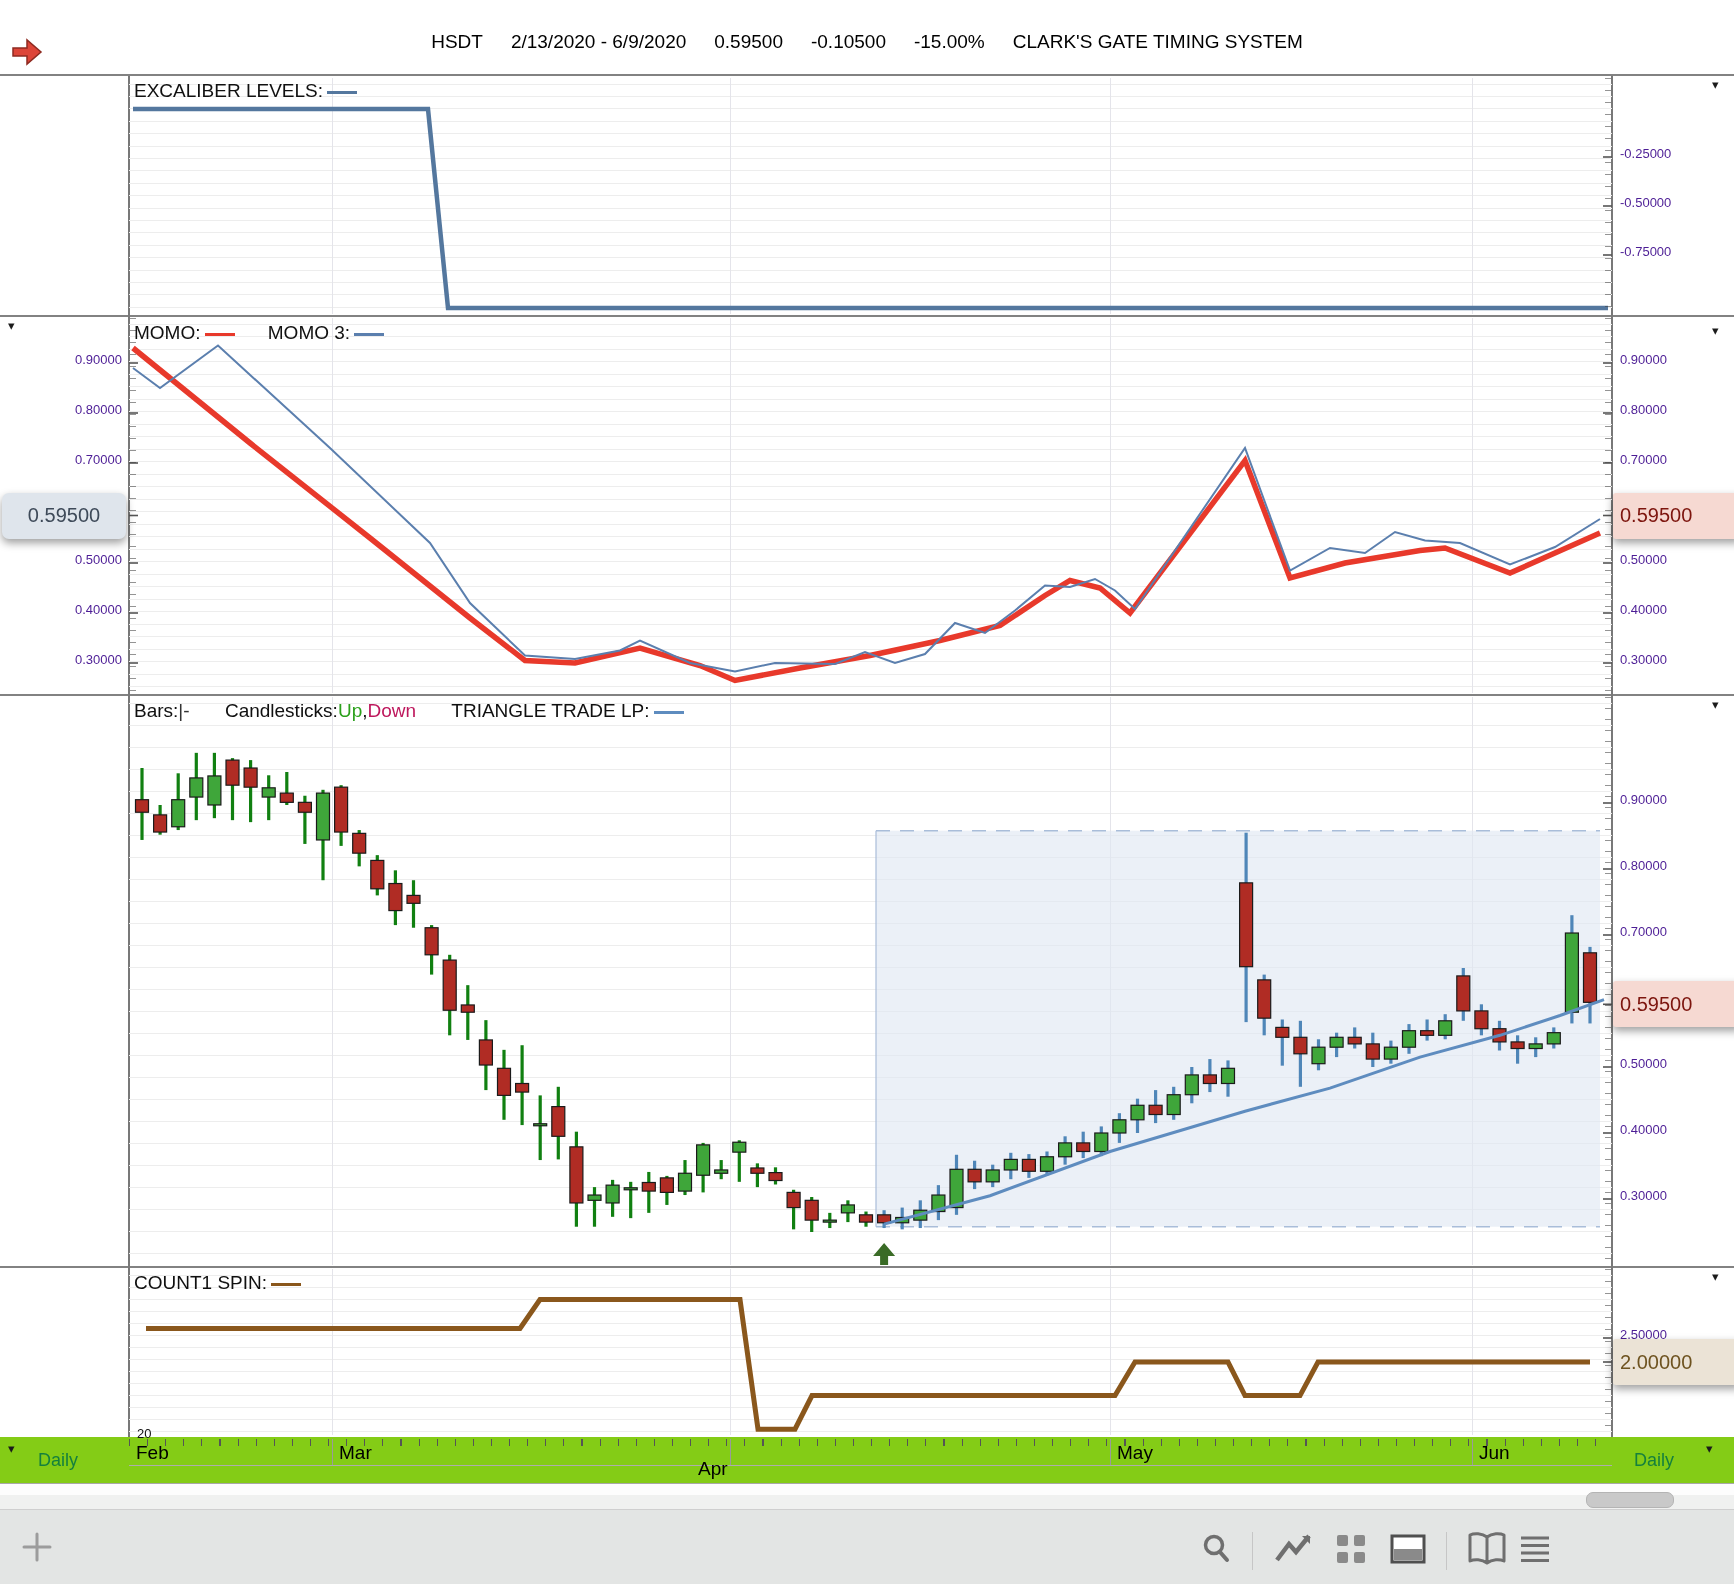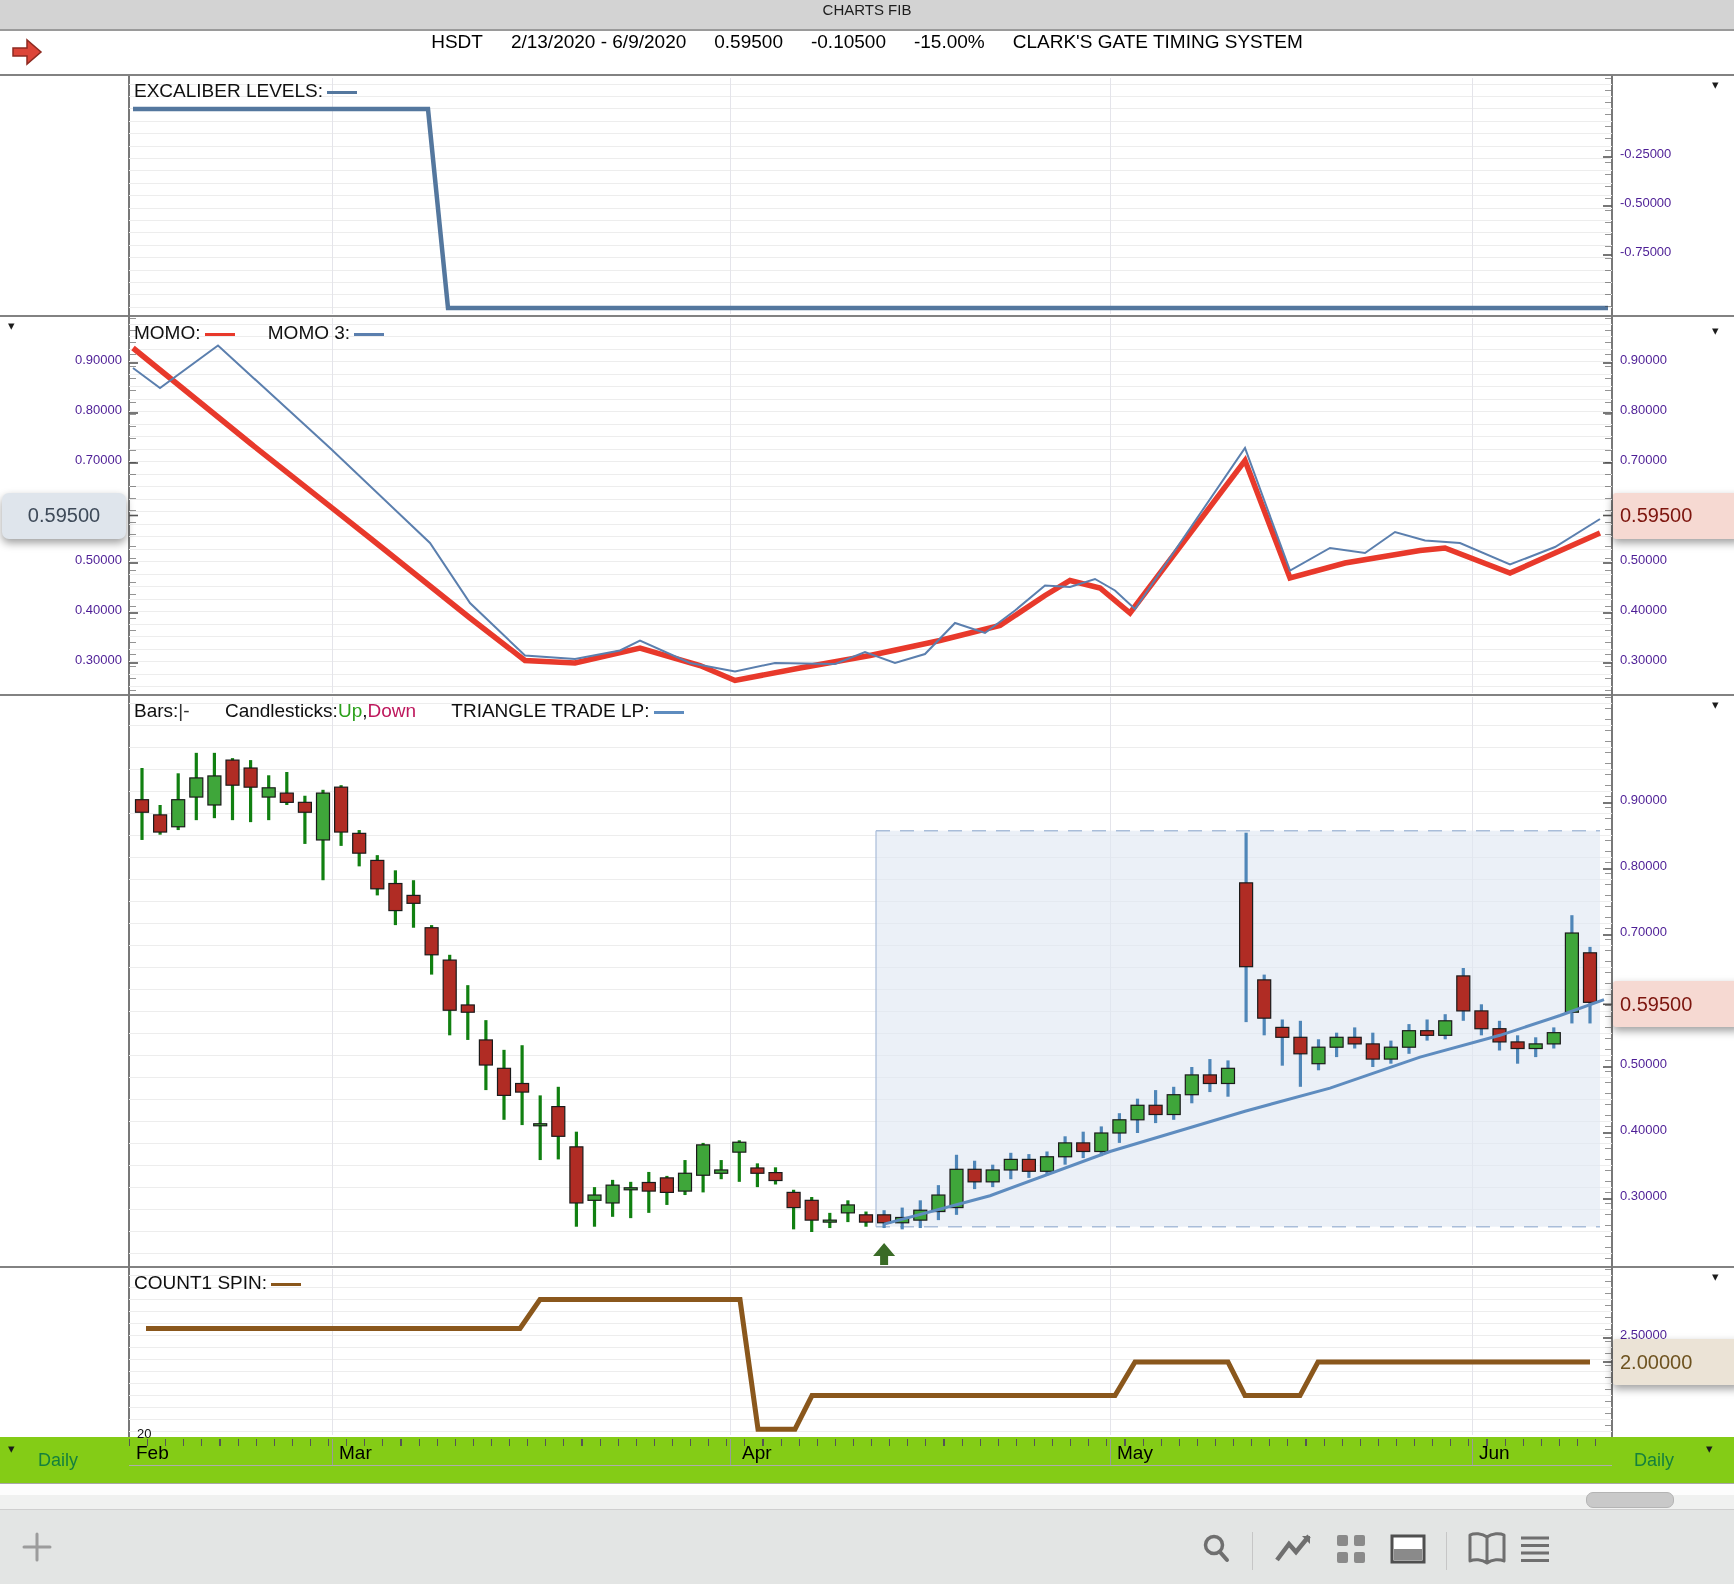--- a/index.html
+++ b/index.html
@@ -42,21 +42,20 @@
   .scrollpill{position:absolute;left:1586px;top:1492px;width:86px;height:14px;border-radius:7px;
     background:#c9c9c9;border:1px solid #b4b4b4;z-index:7}
   .ticon{position:absolute;top:1528px}
   .tdivider{position:absolute;top:1532px;width:1px;height:38px;background:#c6c6c6}
 </style>
 </head>
 <body>
 
 <div class="screen">
 
-  <div class="titlebar">CHARTS FIB</div>
 
   <div class="headerbar">
     <span>HSDT</span>
     <span>2/13/2020 - 6/9/2020</span>
     <span>0.59500</span>
     <span>-0.10500</span>
     <span>-15.00%</span>
     <span>CLARK'S GATE TIMING SYSTEM</span>
   </div>
   <svg width="34" height="30" style="position:absolute;left:10px;top:37px;z-index:9" viewBox="0 0 34 30">
@@ -445,21 +444,21 @@
 
   <div class="strip">
     <div class="ticks"></div>
     <div class="rowline"></div>
     <div class="botline"></div>
     <div id="month-cells">
         <div class="mlabel" style="left: 136px;">Feb</div>
         <div class="msep" style="left: 332px;"></div>
         <div class="mlabel" style="left: 339px;">Mar</div>
         <div class="msep" style="left: 730px;"></div>
-        <div class="mlabel" style="left: 742px;">Apr</div>
+        <div class="mlabel" style="left: 698px; margin-top: 16px;">Apr</div>
         <div class="msep" style="left: 1110px;"></div>
         <div class="mlabel" style="left: 1117px;">May</div>
         <div class="msep" style="left: 1472px;"></div>
         <div class="mlabel" style="left: 1479px;">Jun</div>
       </div>
   </div>
   <div class="datelabel">20</div>
   <div class="daily" style="left:38px;top:1450px">Daily</div>
   <div class="daily" style="left:1634px;top:1450px">Daily</div>
 

